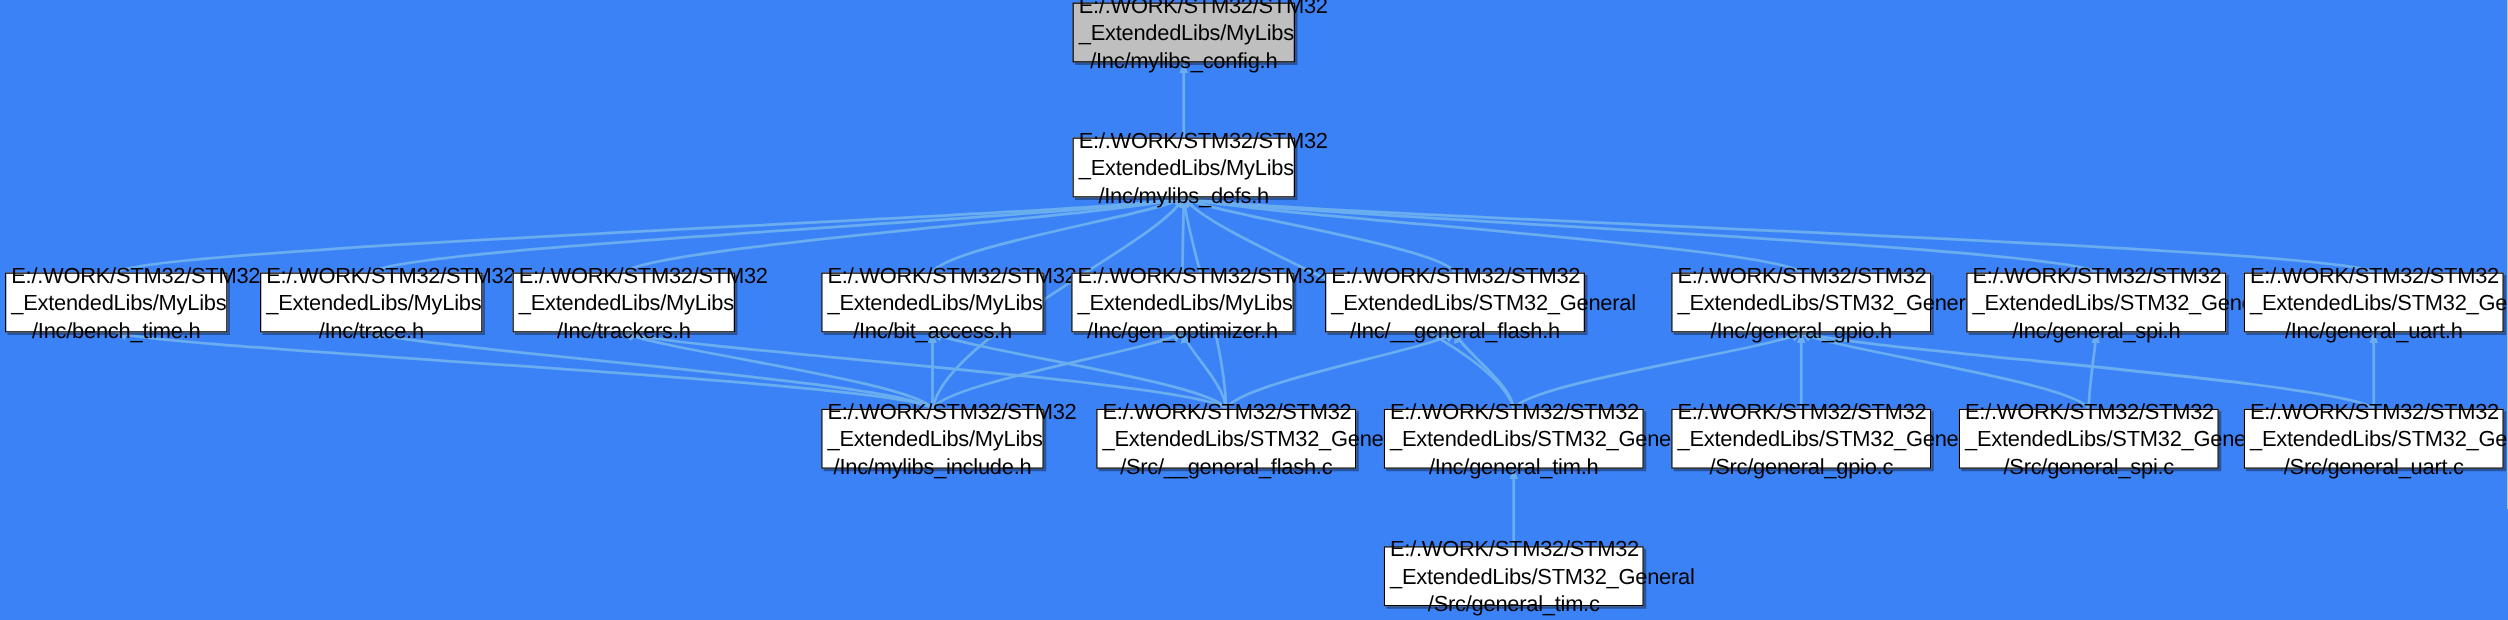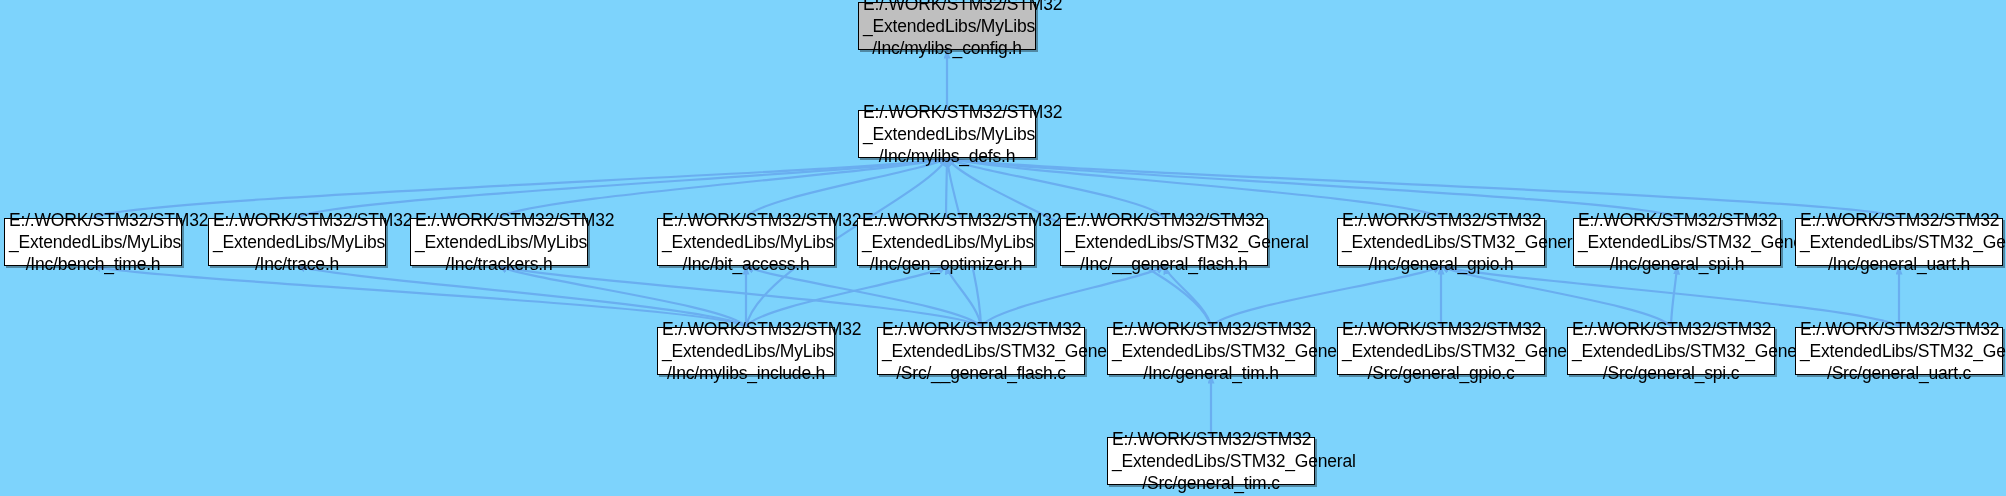--- a/index.html
+++ b/index.html
@@ -8,21 +8,21 @@
     padding: 0;
     background: #ffffff;
   }
   body {
     font-family: "Liberation Sans", sans-serif;
   }
   #graph-root {
     position: relative;
     width: 2006px;
     height: 496px;
-    background: #7dd3fc;
+    background: #3b82f6;
     overflow: hidden;
   }
   #edge-layer {
     position: absolute;
     left: 0;
     top: 0;
     width: 2006px;
     height: 496px;
     pointer-events: none;
   }

